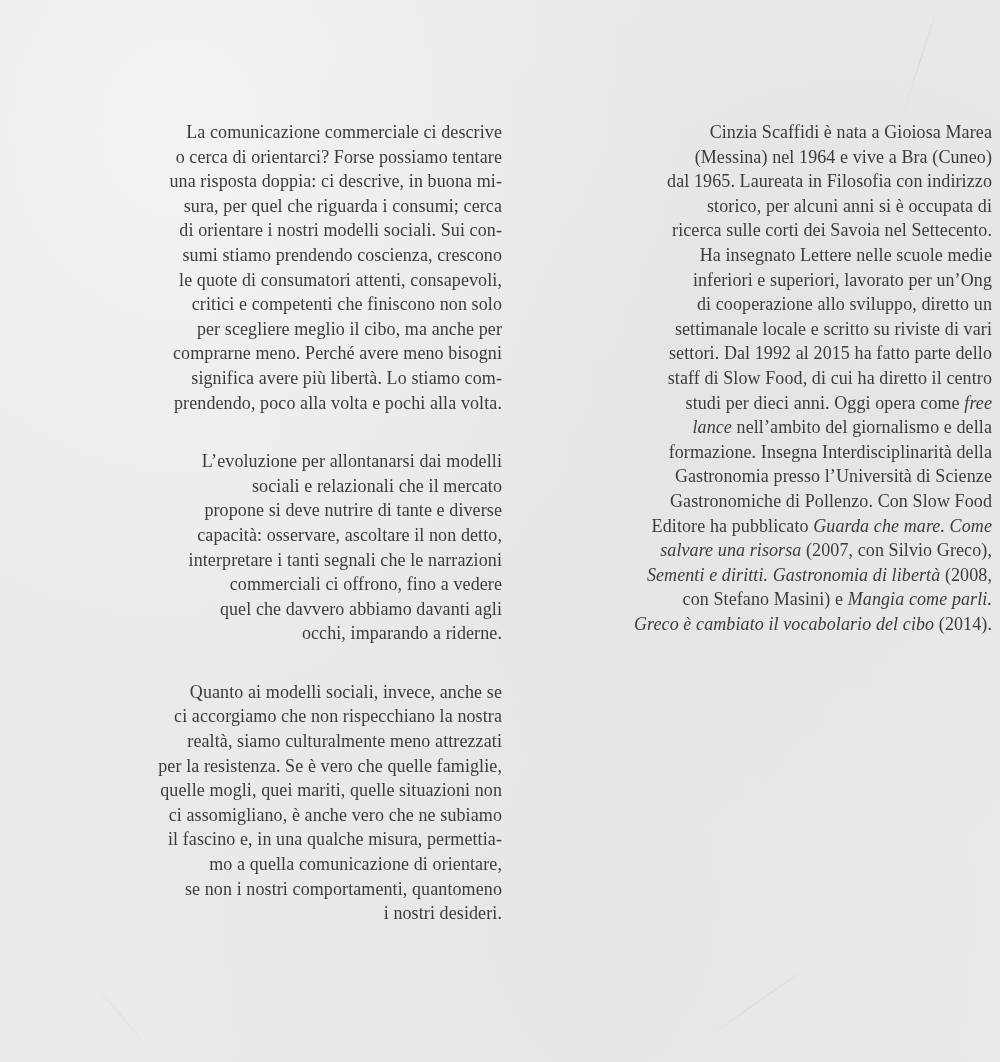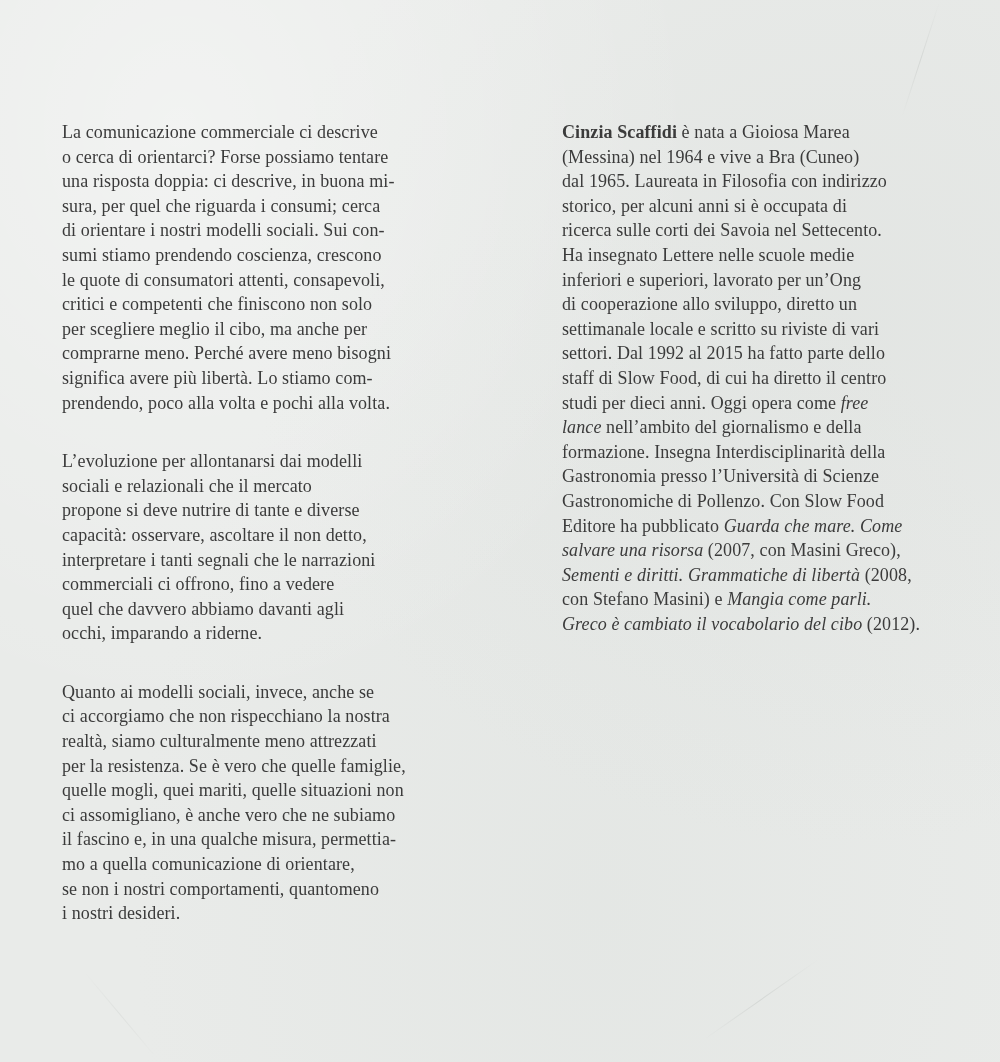--- a/index.html
+++ b/index.html
@@ -16,20 +16,21 @@
     width: 1000px;
     height: 1062px;
     overflow: hidden;
     background:
       radial-gradient(ellipse at 18% 12%, rgba(255,255,255,0.40), rgba(255,255,255,0) 45%),
       radial-gradient(ellipse at 85% 30%, rgba(215,219,216,0.35), rgba(215,219,216,0) 50%),
       radial-gradient(ellipse at 60% 85%, rgba(222,226,223,0.45), rgba(222,226,223,0) 55%),
       #e9ebe9;
     font-family: "Liberation Serif", "DejaVu Serif", serif;
     color: #3b3b3b;
+    text-align: right;
   }
   
   .crease {
     position: absolute;
     pointer-events: none;
     background: linear-gradient(to bottom, rgba(160,165,162,0.0), rgba(160,165,162,0.25), rgba(160,165,162,0.0));
     width: 1px;
   }
   .crease-1 { left: 920px; top: 0; height: 120px; transform: rotate(18deg); }
   .crease-2 { left: 760px; top: 930px; height: 140px; transform: rotate(55deg); }
@@ -42,21 +43,21 @@
     line-height: 24.6px;
     letter-spacing: 0.1px;
   }
   .col p {
     margin: 0 0 34px 0;
     white-space: pre-line;
   }
   .col-left  { left: 62px;  width: 440px; }
   .col-right { left: 562px; width: 430px; }
 
-  .bold   { font-weight: bold; }
+  .bold   { font-weight: normal; }
   .italic { font-style: italic; }
 </style>
 </head>
 <body>
 
 <div class="page">
 
   <div class="crease crease-1"></div>
   <div class="crease crease-2"></div>
   <div class="crease crease-3"></div>
@@ -105,19 +106,19 @@
 di cooperazione allo sviluppo, diretto un
 settimanale locale e scritto su riviste di vari
 settori. Dal 1992 al 2015 ha fatto parte dello
 staff di Slow Food, di cui ha diretto il centro
 studi per dieci anni. Oggi opera come </span><span class="italic">free
 lance</span><span> nell’ambito del giornalismo e della
 formazione. Insegna Interdisciplinarità della
 Gastronomia presso l’Università di Scienze
 Gastronomiche di Pollenzo. Con Slow Food
 Editore ha pubblicato </span><span class="italic">Guarda che mare. Come
-salvare una risorsa</span><span> (2007, con Masini Greco),
-</span><span class="italic">Sementi e diritti. Grammatiche di libertà</span><span> (2008,
+salvare una risorsa</span><span> (2007, con Silvio Greco),
+</span><span class="italic">Sementi e diritti. Gastronomia di libertà</span><span> (2008,
 con Stefano Masini) e </span><span class="italic">Mangia come parli.
-Greco è cambiato il vocabolario del cibo</span><span> (2012).</span></p>
+Greco è cambiato il vocabolario del cibo</span><span> (2014).</span></p>
   </div>
 
 </div>
 
 </body></html>

